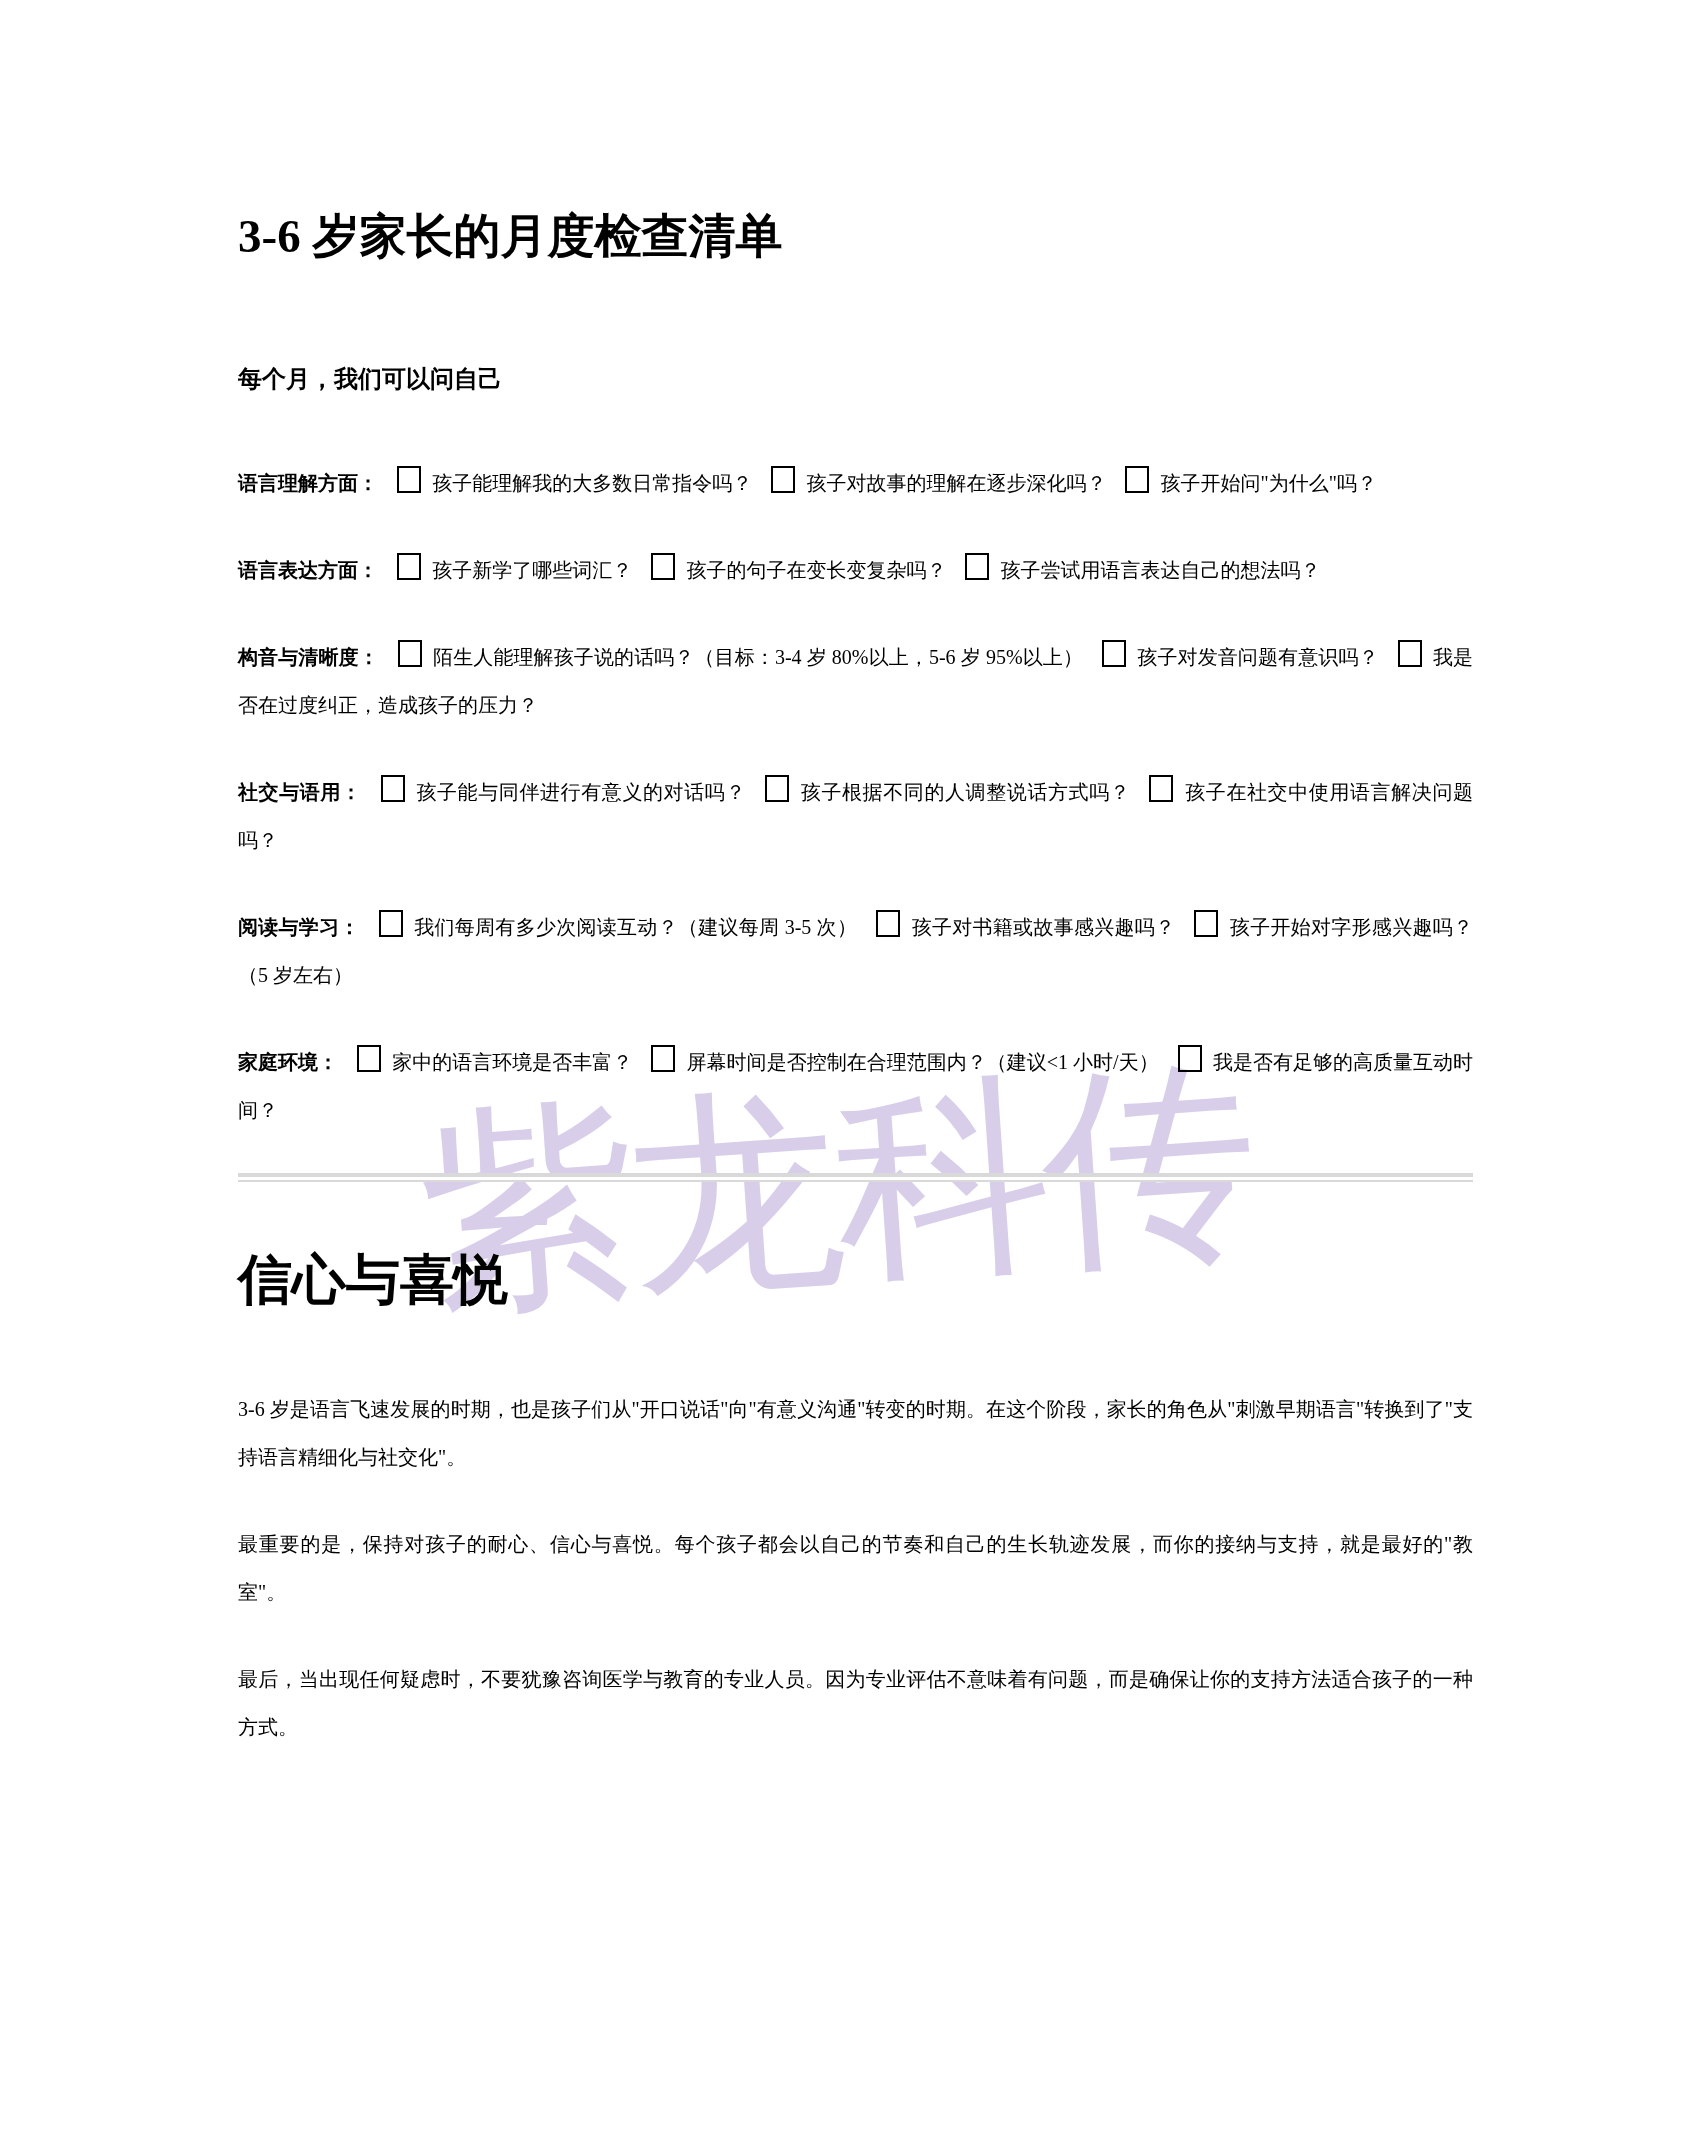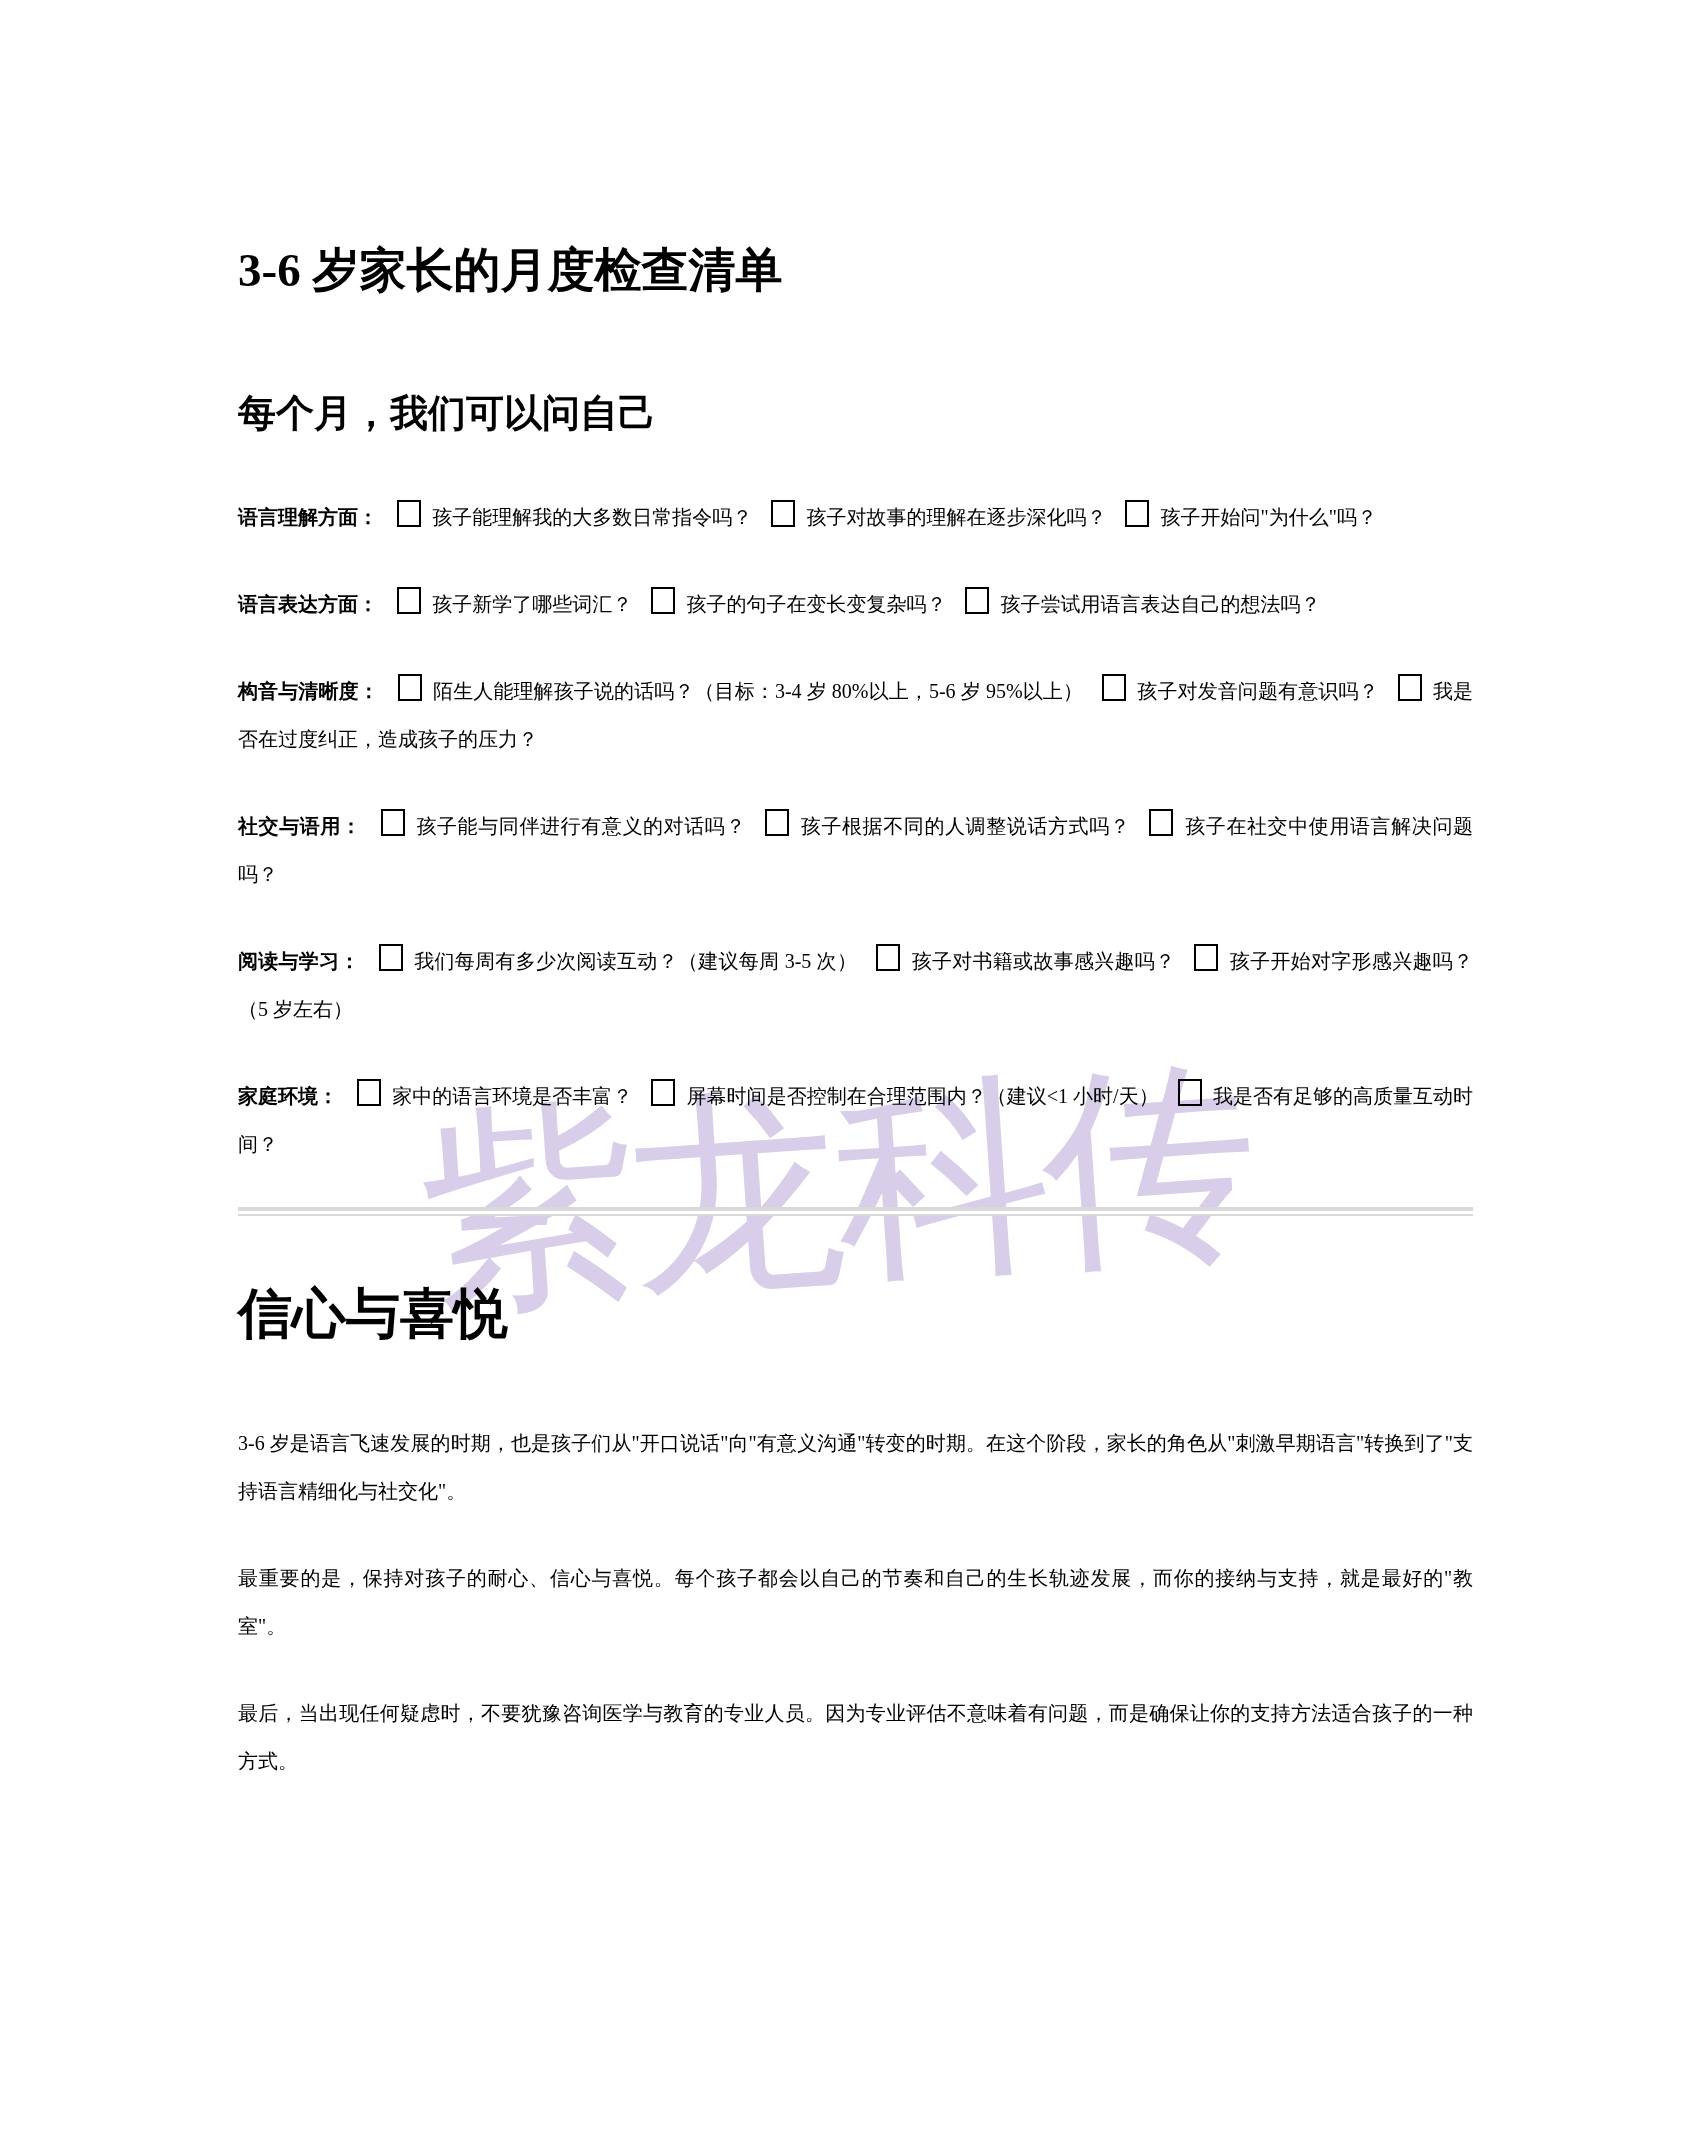--- a/index.html
+++ b/index.html
@@ -22,31 +22,30 @@
     white-space: nowrap;
     transform: rotate(-4deg);
     transform-origin: left center;
     z-index: 0;
     user-select: none;
   }
   .content {
     position: relative;
     z-index: 1;
     padding: 206px 234px 0 238px;
-    margin-top: 34px;
   }
   h1.doc-title {
     margin: 0;
     font-size: 47px;
     line-height: 60px;
     font-weight: bold;
   }
   h2.doc-subtitle {
     margin: 92px 0 0 0;
-    font-size: 38px;
+    font-size: 24px;
     line-height: 43px;
     font-weight: bold;
   }
   .checklist { margin-top: 58px; }
   p.para {
     margin: 0 0 39px 0;
     font-size: 20px;
     line-height: 48px;
     text-align: justify;
   }

